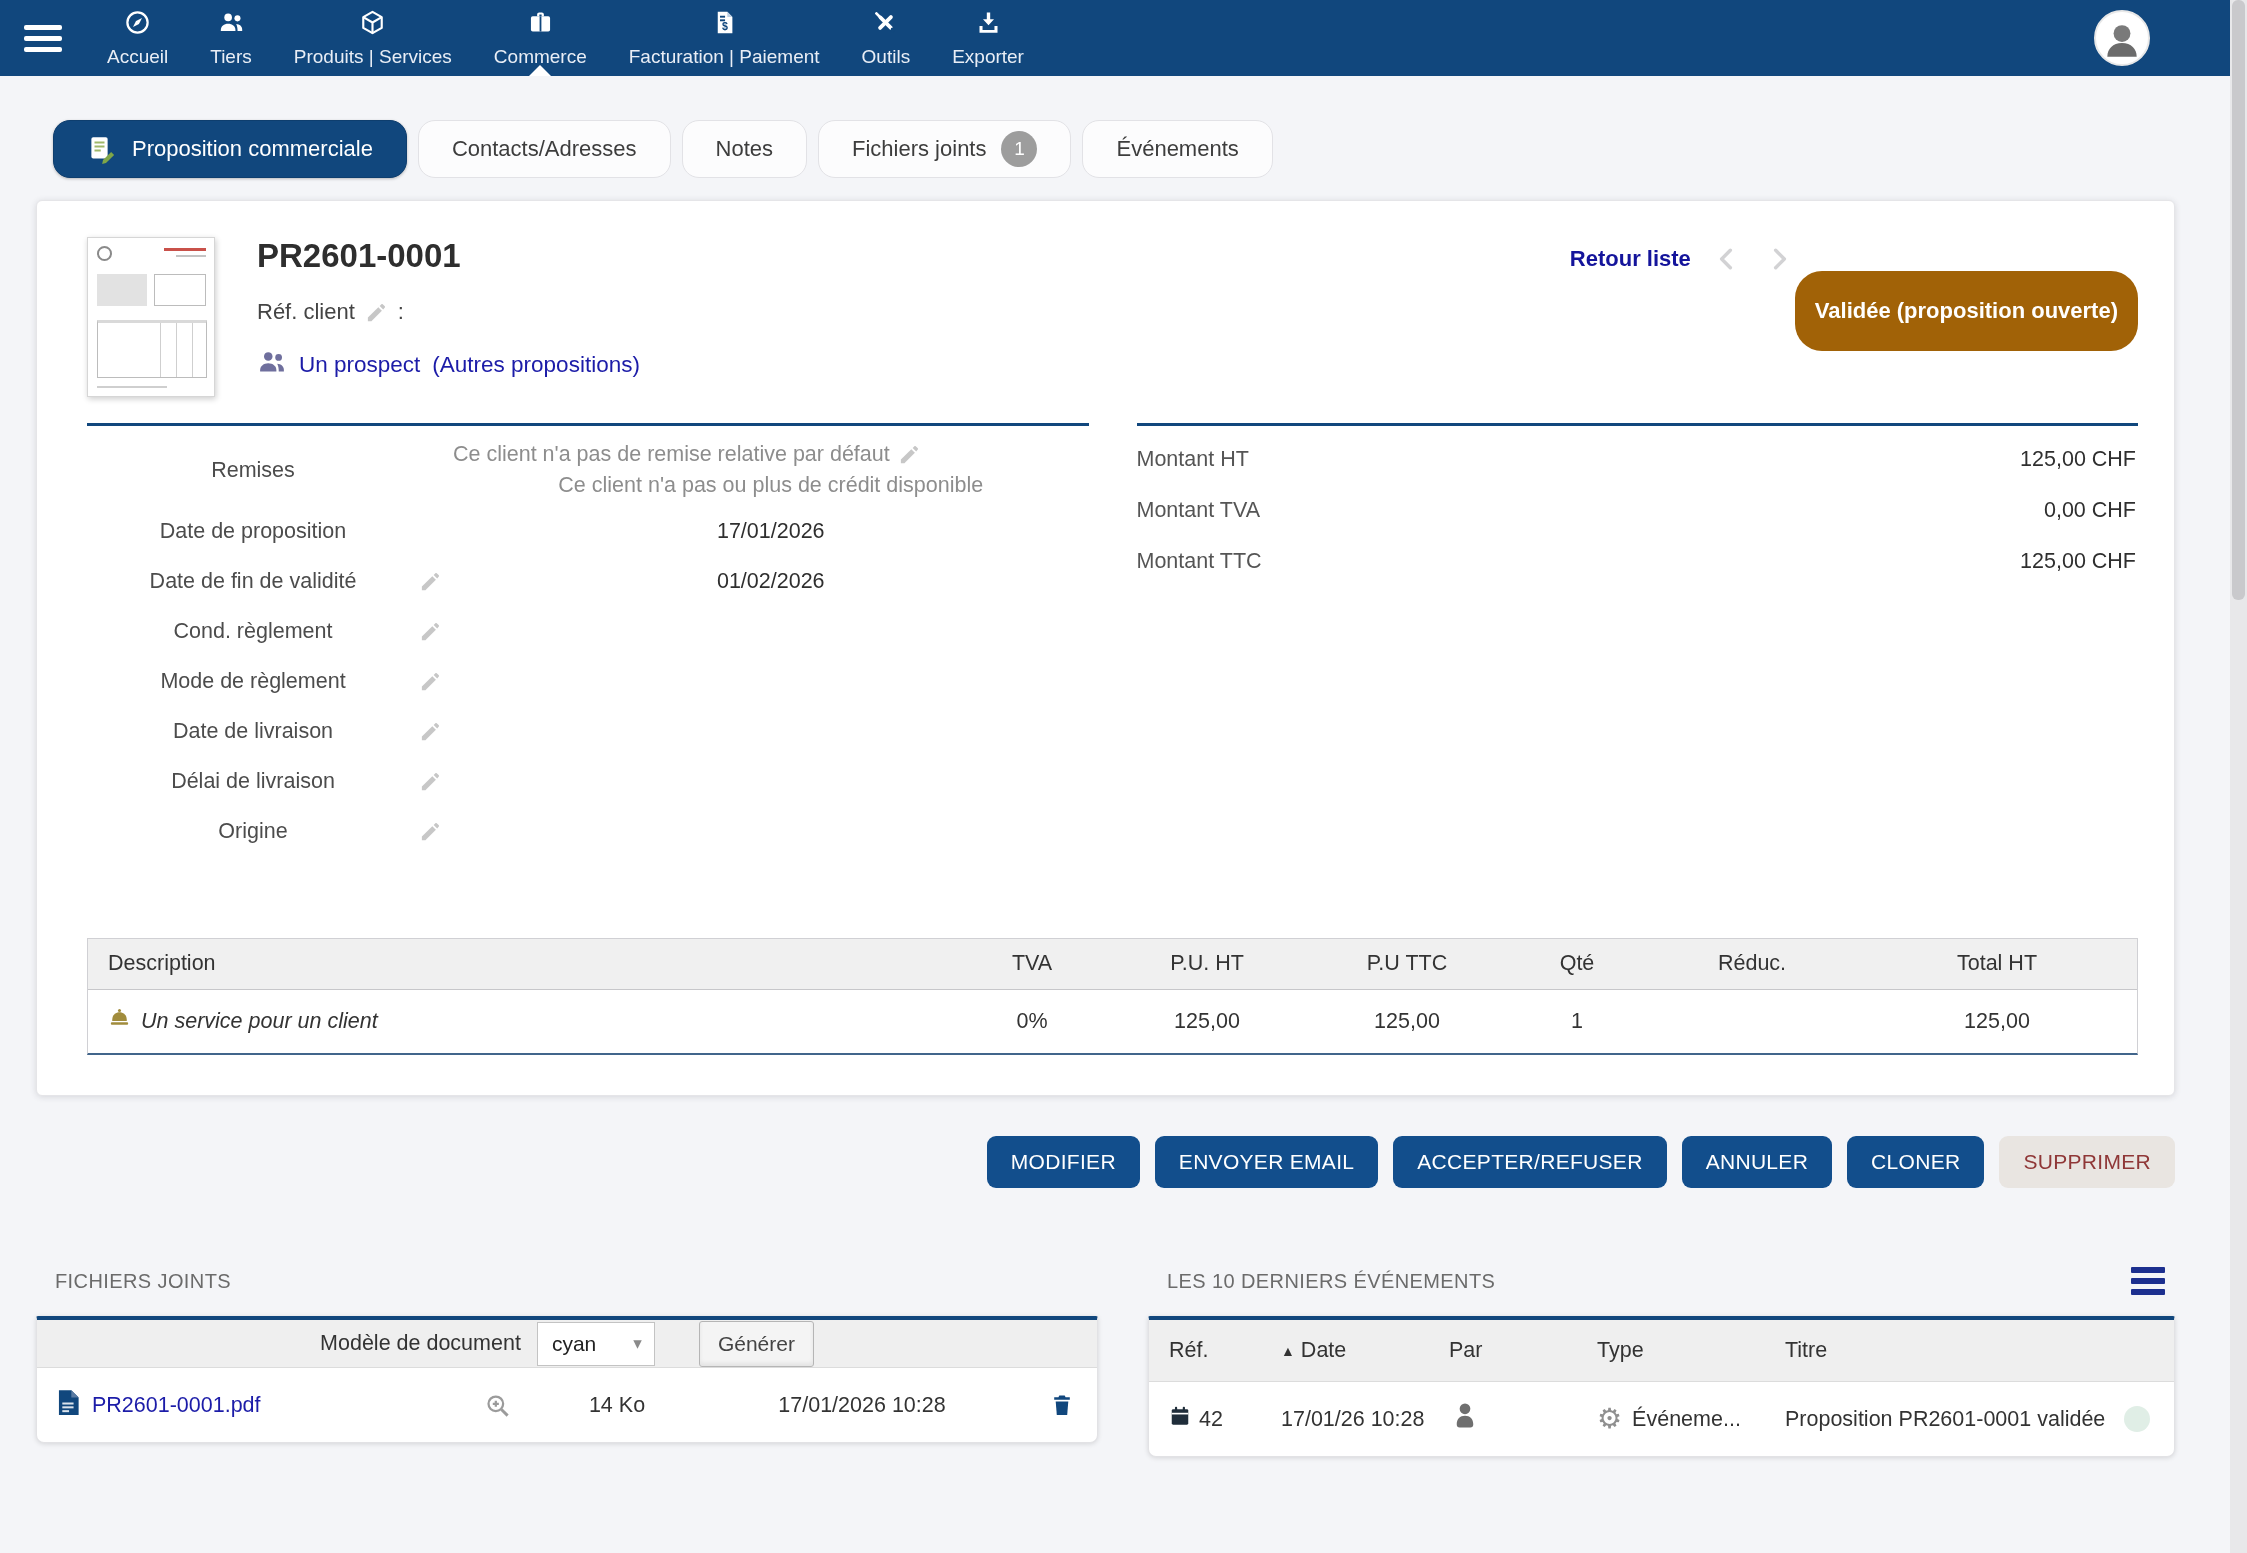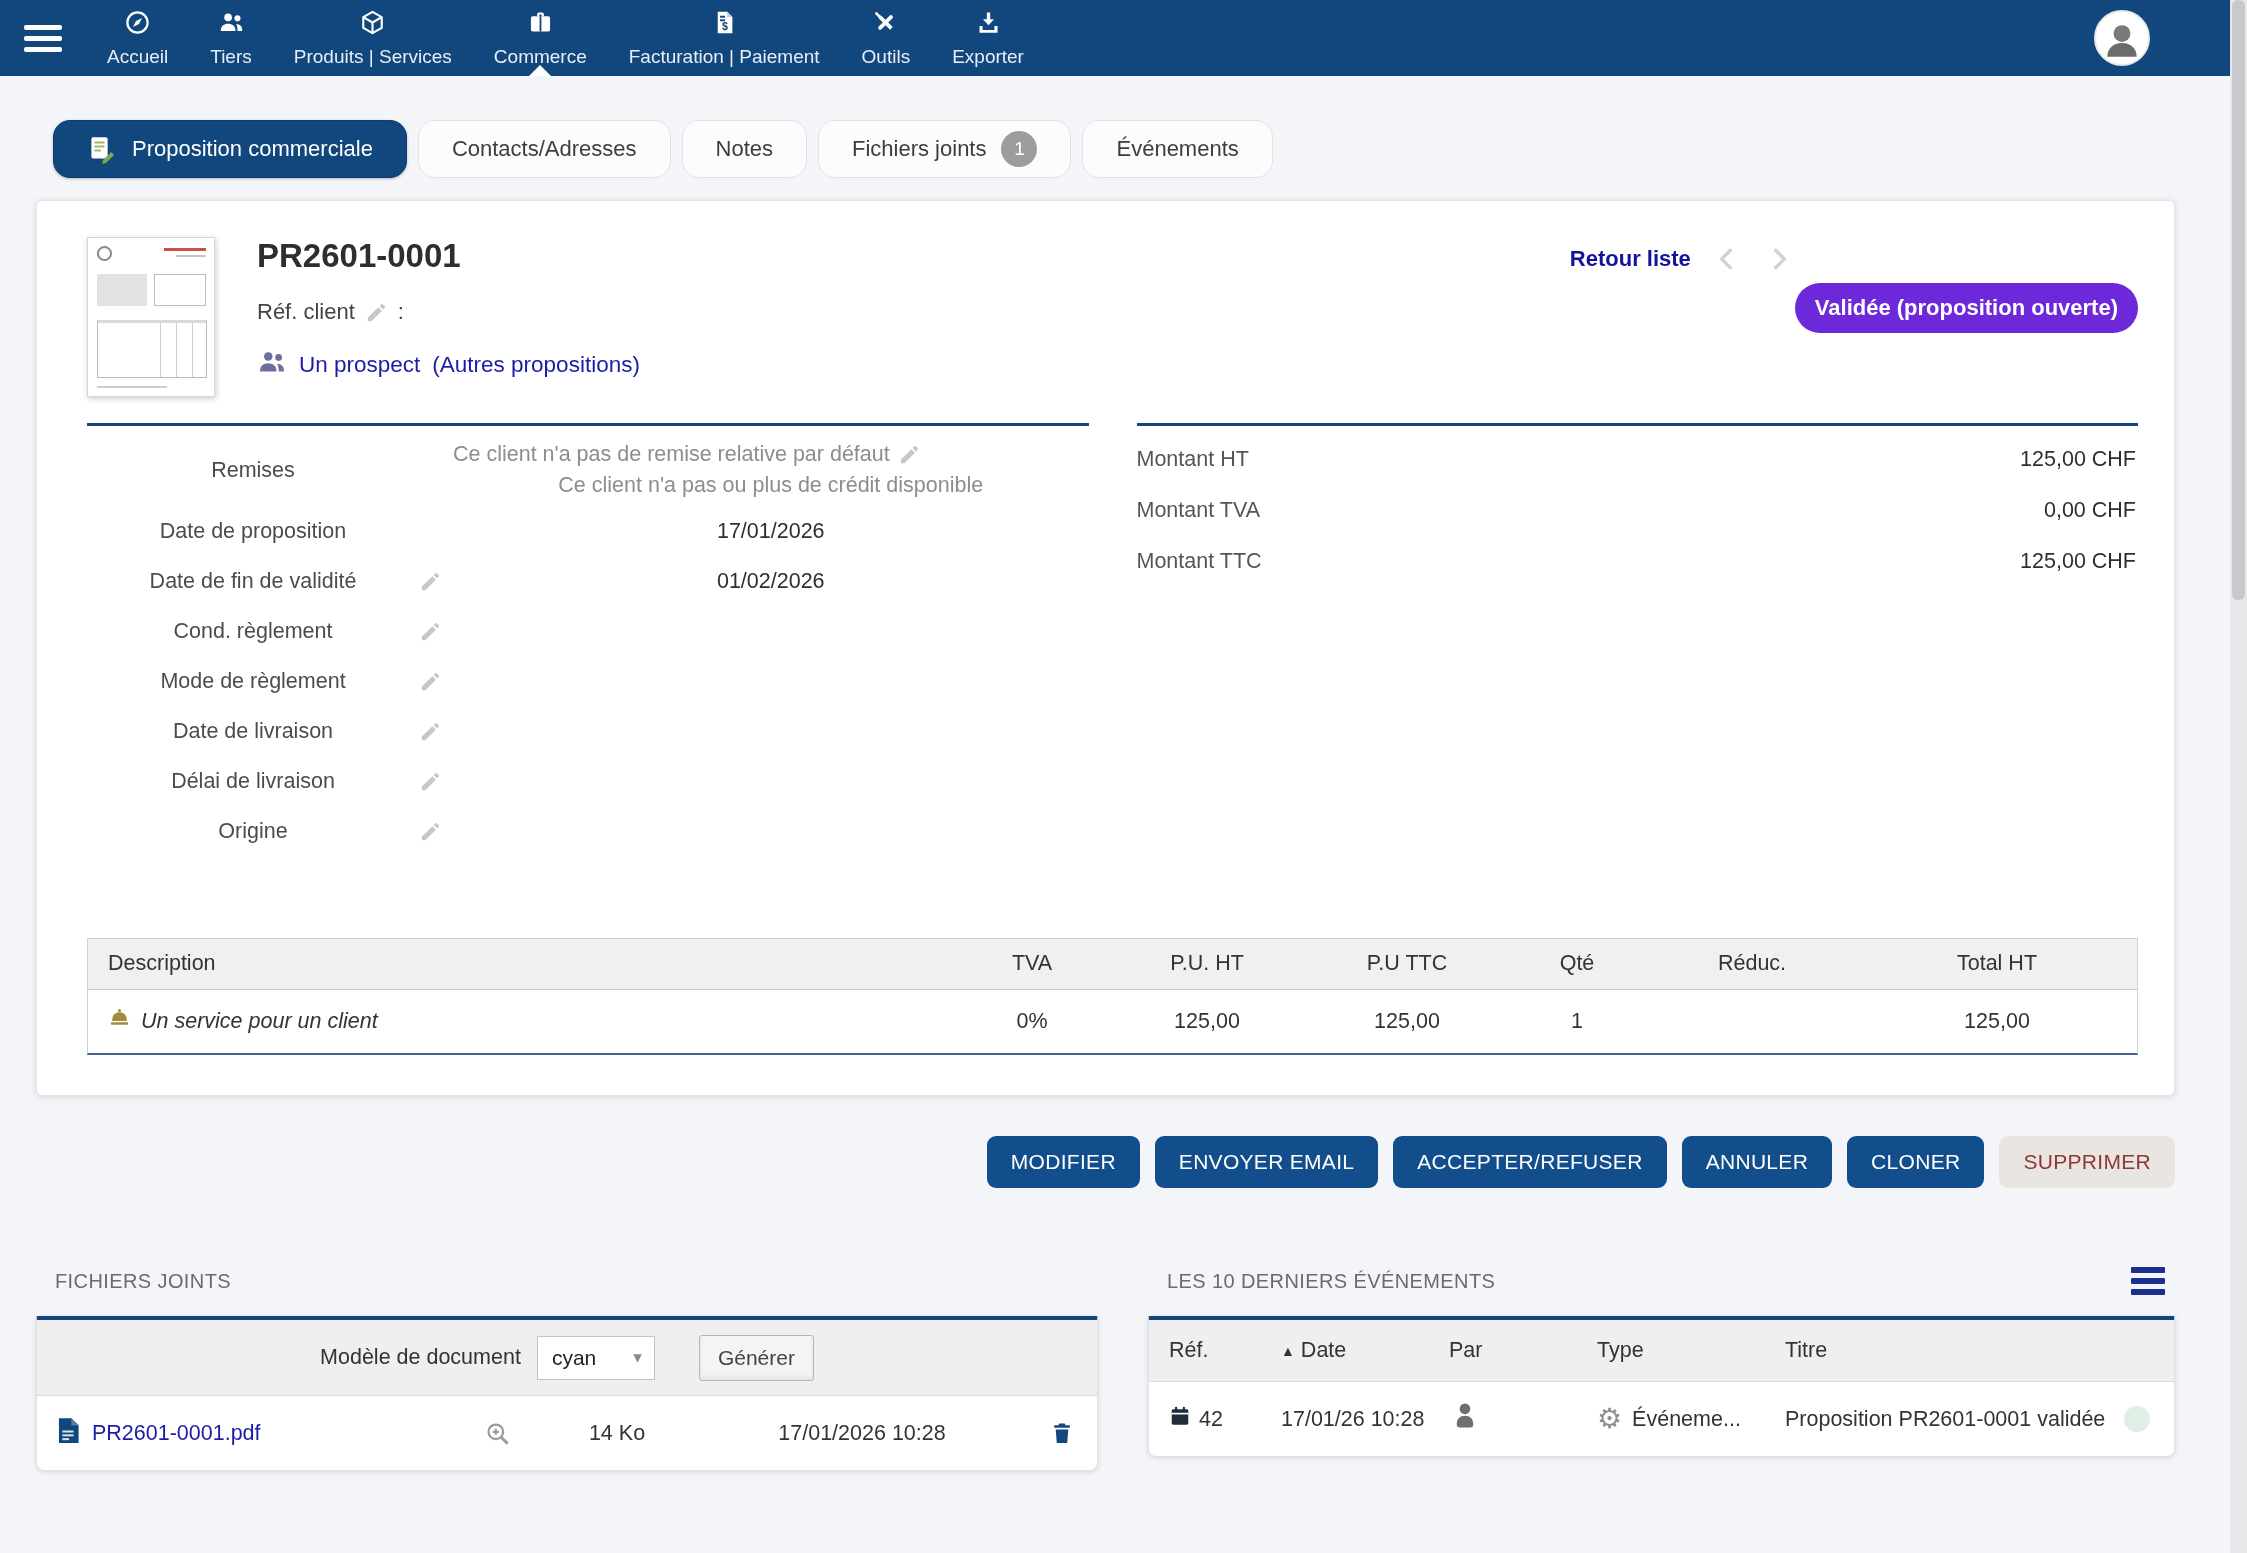--- a/index.html
+++ b/index.html
@@ -50,22 +50,22 @@
   .ref-title { font-size:33px; font-weight:700; color:#2e2e2e; margin:6px 0 24px; }
   .ref-client { display:flex; align-items:center; gap:10px; font-size:22px; color:#444; margin-bottom:22px; }
   .prospect-row { display:flex; align-items:center; gap:12px; font-size:22.5px; }
   .lnk { color:#1c1ca8; text-decoration:none; cursor:pointer; }
   .prospect-row svg { width:30px; height:30px; }
 
   .head-right { margin-left:auto; display:flex; flex-direction:row; align-items:flex-start; }
   .backrow { display:flex; align-items:center; gap:20px; margin-top:12px; }
   .back-link { font-size:22px; font-weight:600; color:#14149b; cursor:pointer; }
   .chev { width:32px; height:32px; cursor:pointer; }
-  .badge-status { margin-top:52px; background:#6d28d9; color:#fff; font-size:22px; font-weight:600;
-    padding:12px 20px; border-radius:27px; white-space:nowrap; }
+  .badge-status { margin-top:40px; background:#a16207; color:#fff; font-size:22px; font-weight:600;
+    padding:27px 20px; border-radius:27px; white-space:nowrap; }
 
   
   .cols { display:flex; gap:48px; margin-top:26px; }
   .col { flex:1; border-top:3px solid #11477d; padding-top:8px;text-align:center; }
   .frow { display:grid; grid-template-columns:332px 34px 1fr; align-items:center; min-height:50px; font-size:21.5px; }
   .frow.tall { min-height:72px; }
   .lab { color:#4c4c4c; }
   .muted { color:#8d8d8d; }
   .val { color:#2f2f2f; }
   .pencil { width:23px; height:23px; cursor:pointer; flex:none; }
@@ -94,21 +94,21 @@
   .bottom { display:flex; gap:50px; margin:72px 55px 0 36px; align-items:flex-start; }
   .bcol-left { width:1062px; flex:none; }
   .bcol-right { flex:1; }
   .title-row { display:flex; align-items:center; justify-content:space-between; height:42px; padding:0 6px 0 19px; }
   .sec-title { font-size:20px; color:#6b6b6b; letter-spacing:.4px; font-weight:400; }
   .menu-lines { display:flex; flex-direction:column; gap:5px; cursor:pointer; padding:4px; }
   .menu-lines i { display:block; width:34px; height:6px; background:#1c2f8f; border-radius:1px; }
 
   .panel { margin-top:14px; background:#fff; border:1px solid #e2e2e5; border-top:4px solid #11477d;
     border-radius:2px 2px 8px 8px; box-shadow:0 1px 5px rgba(0,0,0,.13); }
-  .panel-head { background:#efefef; height:76px; border-bottom:1px solid #dcdcdc; display:flex; align-items:center; font-size:21.5px; }
+  .panel-head { background:#efefef; height:48px; border-bottom:1px solid #dcdcdc; display:flex; align-items:center; font-size:21.5px; }
   .panel-head.centered { justify-content:center; gap:16px; }
   .select { min-width:118px; height:44px; background:#fff; border:1px solid #c3c3c3; display:flex; align-items:center;
     justify-content:space-between; gap:14px; padding:0 12px 0 14px; font-size:21px; color:#222; cursor:pointer; }
   .select .caret { color:#8a8a8a; font-size:17px; }
   .gen-btn { height:46px; margin-left:28px; padding:0 18px; background:#f4f4f4; border:1px solid #b5b5b5; border-radius:3px;
     font-family:inherit; font-size:21px; color:#444; cursor:pointer; box-shadow:inset 0 -3px 4px rgba(0,0,0,.07); }
 
   .file-row { display:grid; grid-template-columns:1fr 80px 160px 330px 70px; align-items:center; height:74px; font-size:21.5px; }
   .file-name { display:flex; align-items:center; gap:12px; padding-left:20px; }
   .file-name svg { width:23px; height:27px; }

